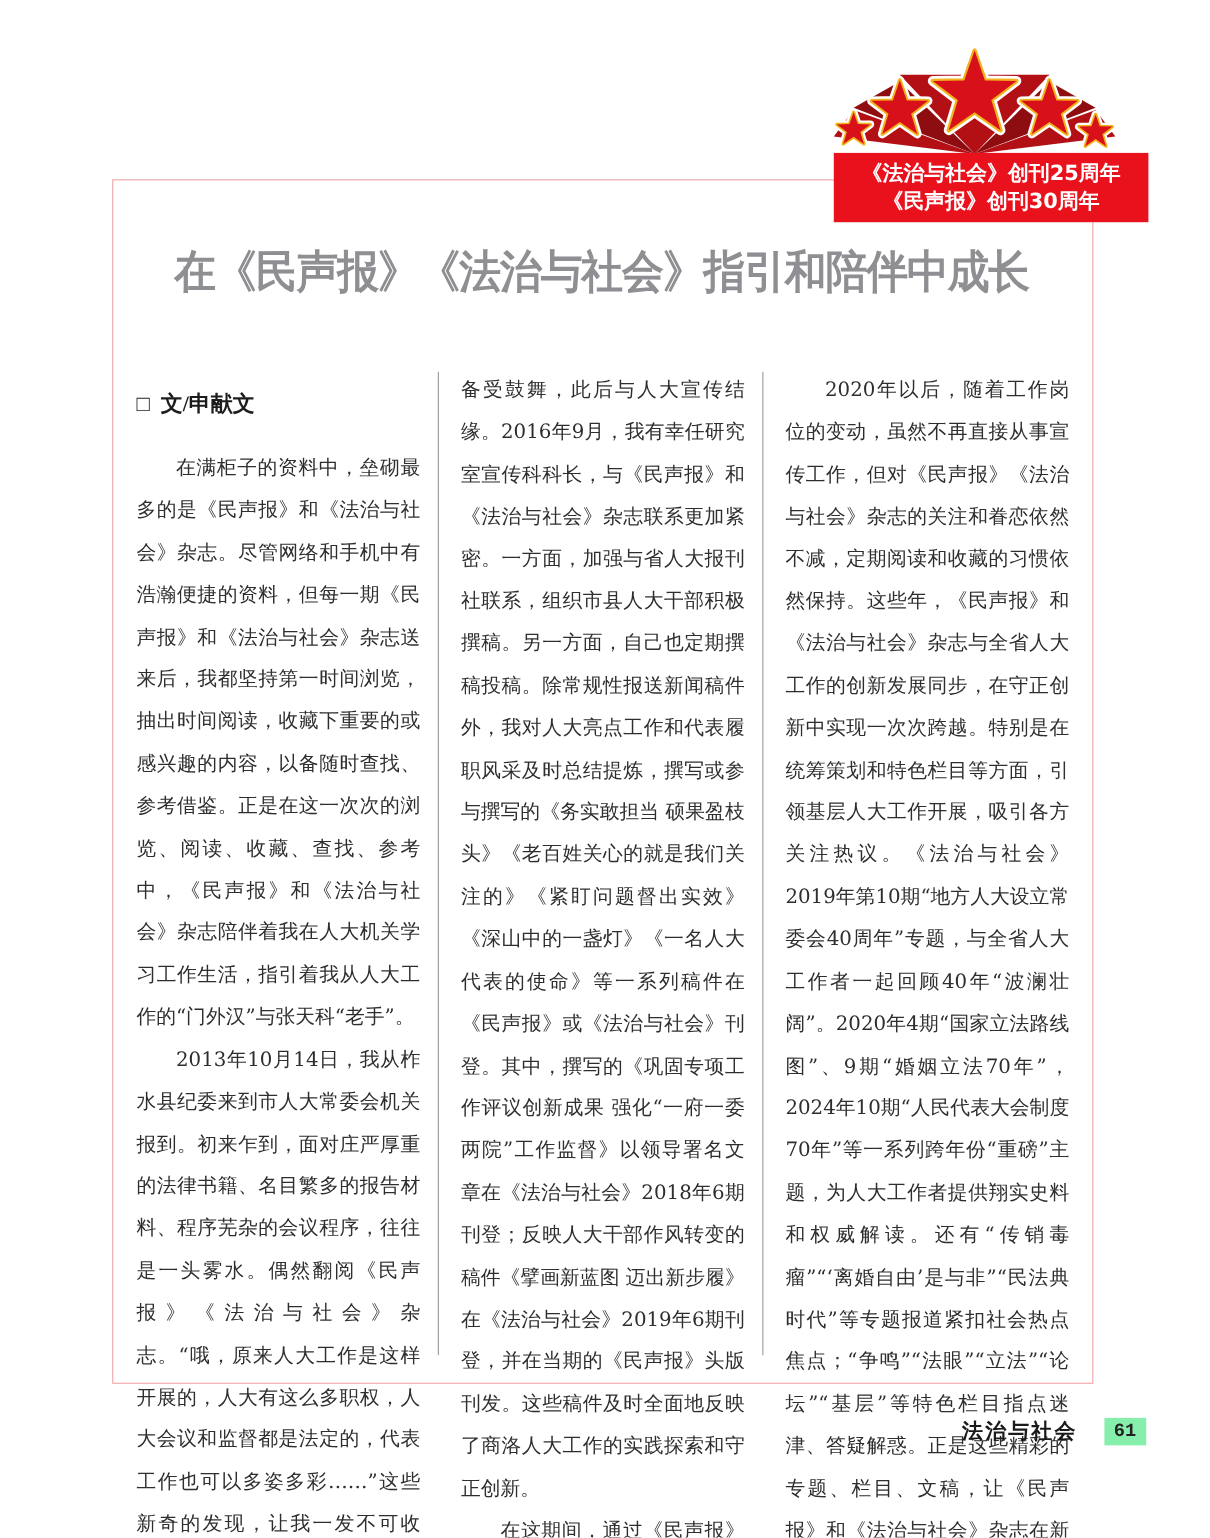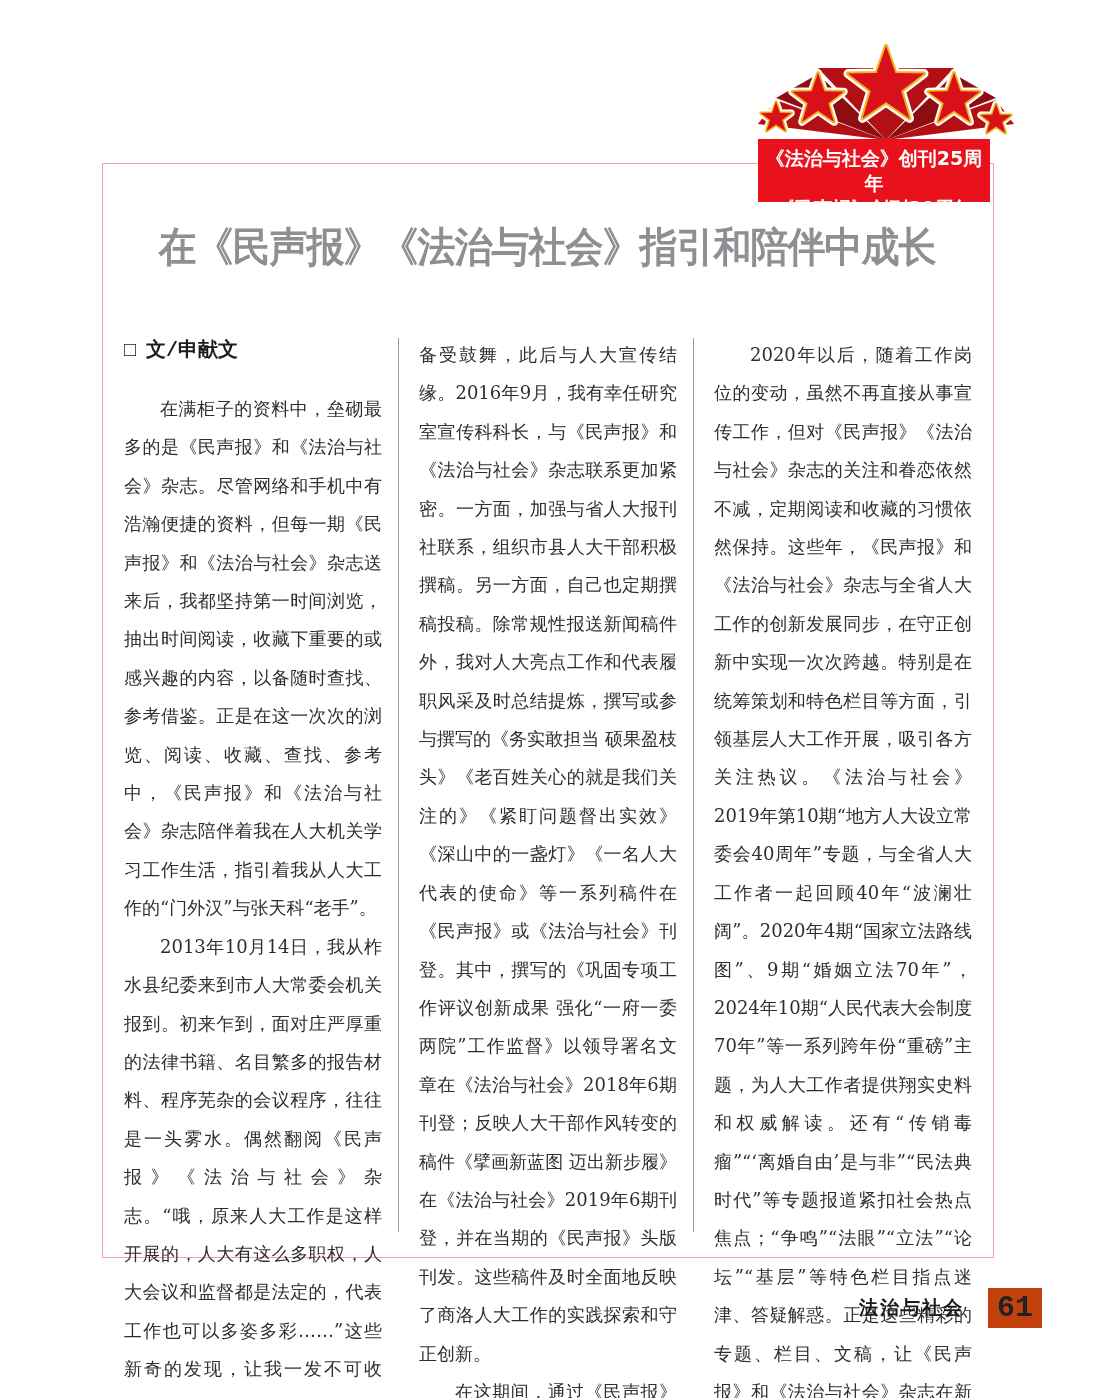--- a/index.html
+++ b/index.html
@@ -14,21 +14,21 @@
     position:absolute;
     left:102px;top:163px;
     width:890px;height:1093px;
     border:1px solid #f0a3a3;
     background:#ffffff;
   }
   
   .banner{position:absolute;left:758px;top:38px;width:258px;height:166px;}
   .banner svg{position:absolute;left:0;top:0;}
   .banner-box{
-    position:absolute;left:0;top:101px;width:232px;height:63px;
+    position:absolute;left:0;top:101px;width:286px;height:63px;
     background:#e8111c;
     color:#ffffff;
     font-family:"DejaVu Sans", sans-serif;
     font-weight:bold;
     font-size:19px;line-height:25px;
     text-align:center;
     padding-top:7px;box-sizing:border-box;
   }
   
   .title{
@@ -47,43 +47,43 @@
     color:#2e2e2e;
     text-align:justify;
     text-justify:inter-ideograph;
   }
   .col1{left:124px;}
   .col2{left:419px;}
   .col3{left:714px;}
   .col p{margin:0;}
   .col p.indent{text-indent:2em;}
   .byline{
-    font-family:Liberation Mono, monospace;
+    font-family:Liberation Serif, serif;
     font-weight:bold;
     font-size:20px;line-height:26px;
     color:#1c1c1c;
-    margin:2px 0 26px 0;
+    margin:19px 0 26px 0;
   }
   .byline .sq{margin-right:10px;font-weight:normal;}
   .divider{
     position:absolute;top:338px;height:894px;width:1px;
     background:#9a9a9a;
   }
   .d1{left:398px;}
   .d2{left:693px;}
   
   .footer{
     position:absolute;top:1288px;right:58px;
     display:flex;align-items:center;gap:24px;
     font-family:Liberation Mono, monospace;
   }
   .journal{font-weight:bold;font-size:19px;color:#1a1a1a;letter-spacing:2px;}
   .pagenum{
-    background:#c2410c;color:#222222;
-    font-size:30px;font-weight:bold;
+    background:#86efac;color:#222222;
+    font-size:17px;font-weight:bold;
     padding:3px 9px;
   }
 </style>
 </head>
 <body>
 
 <div class="page">
 
   <div class="frame"></div>
 

